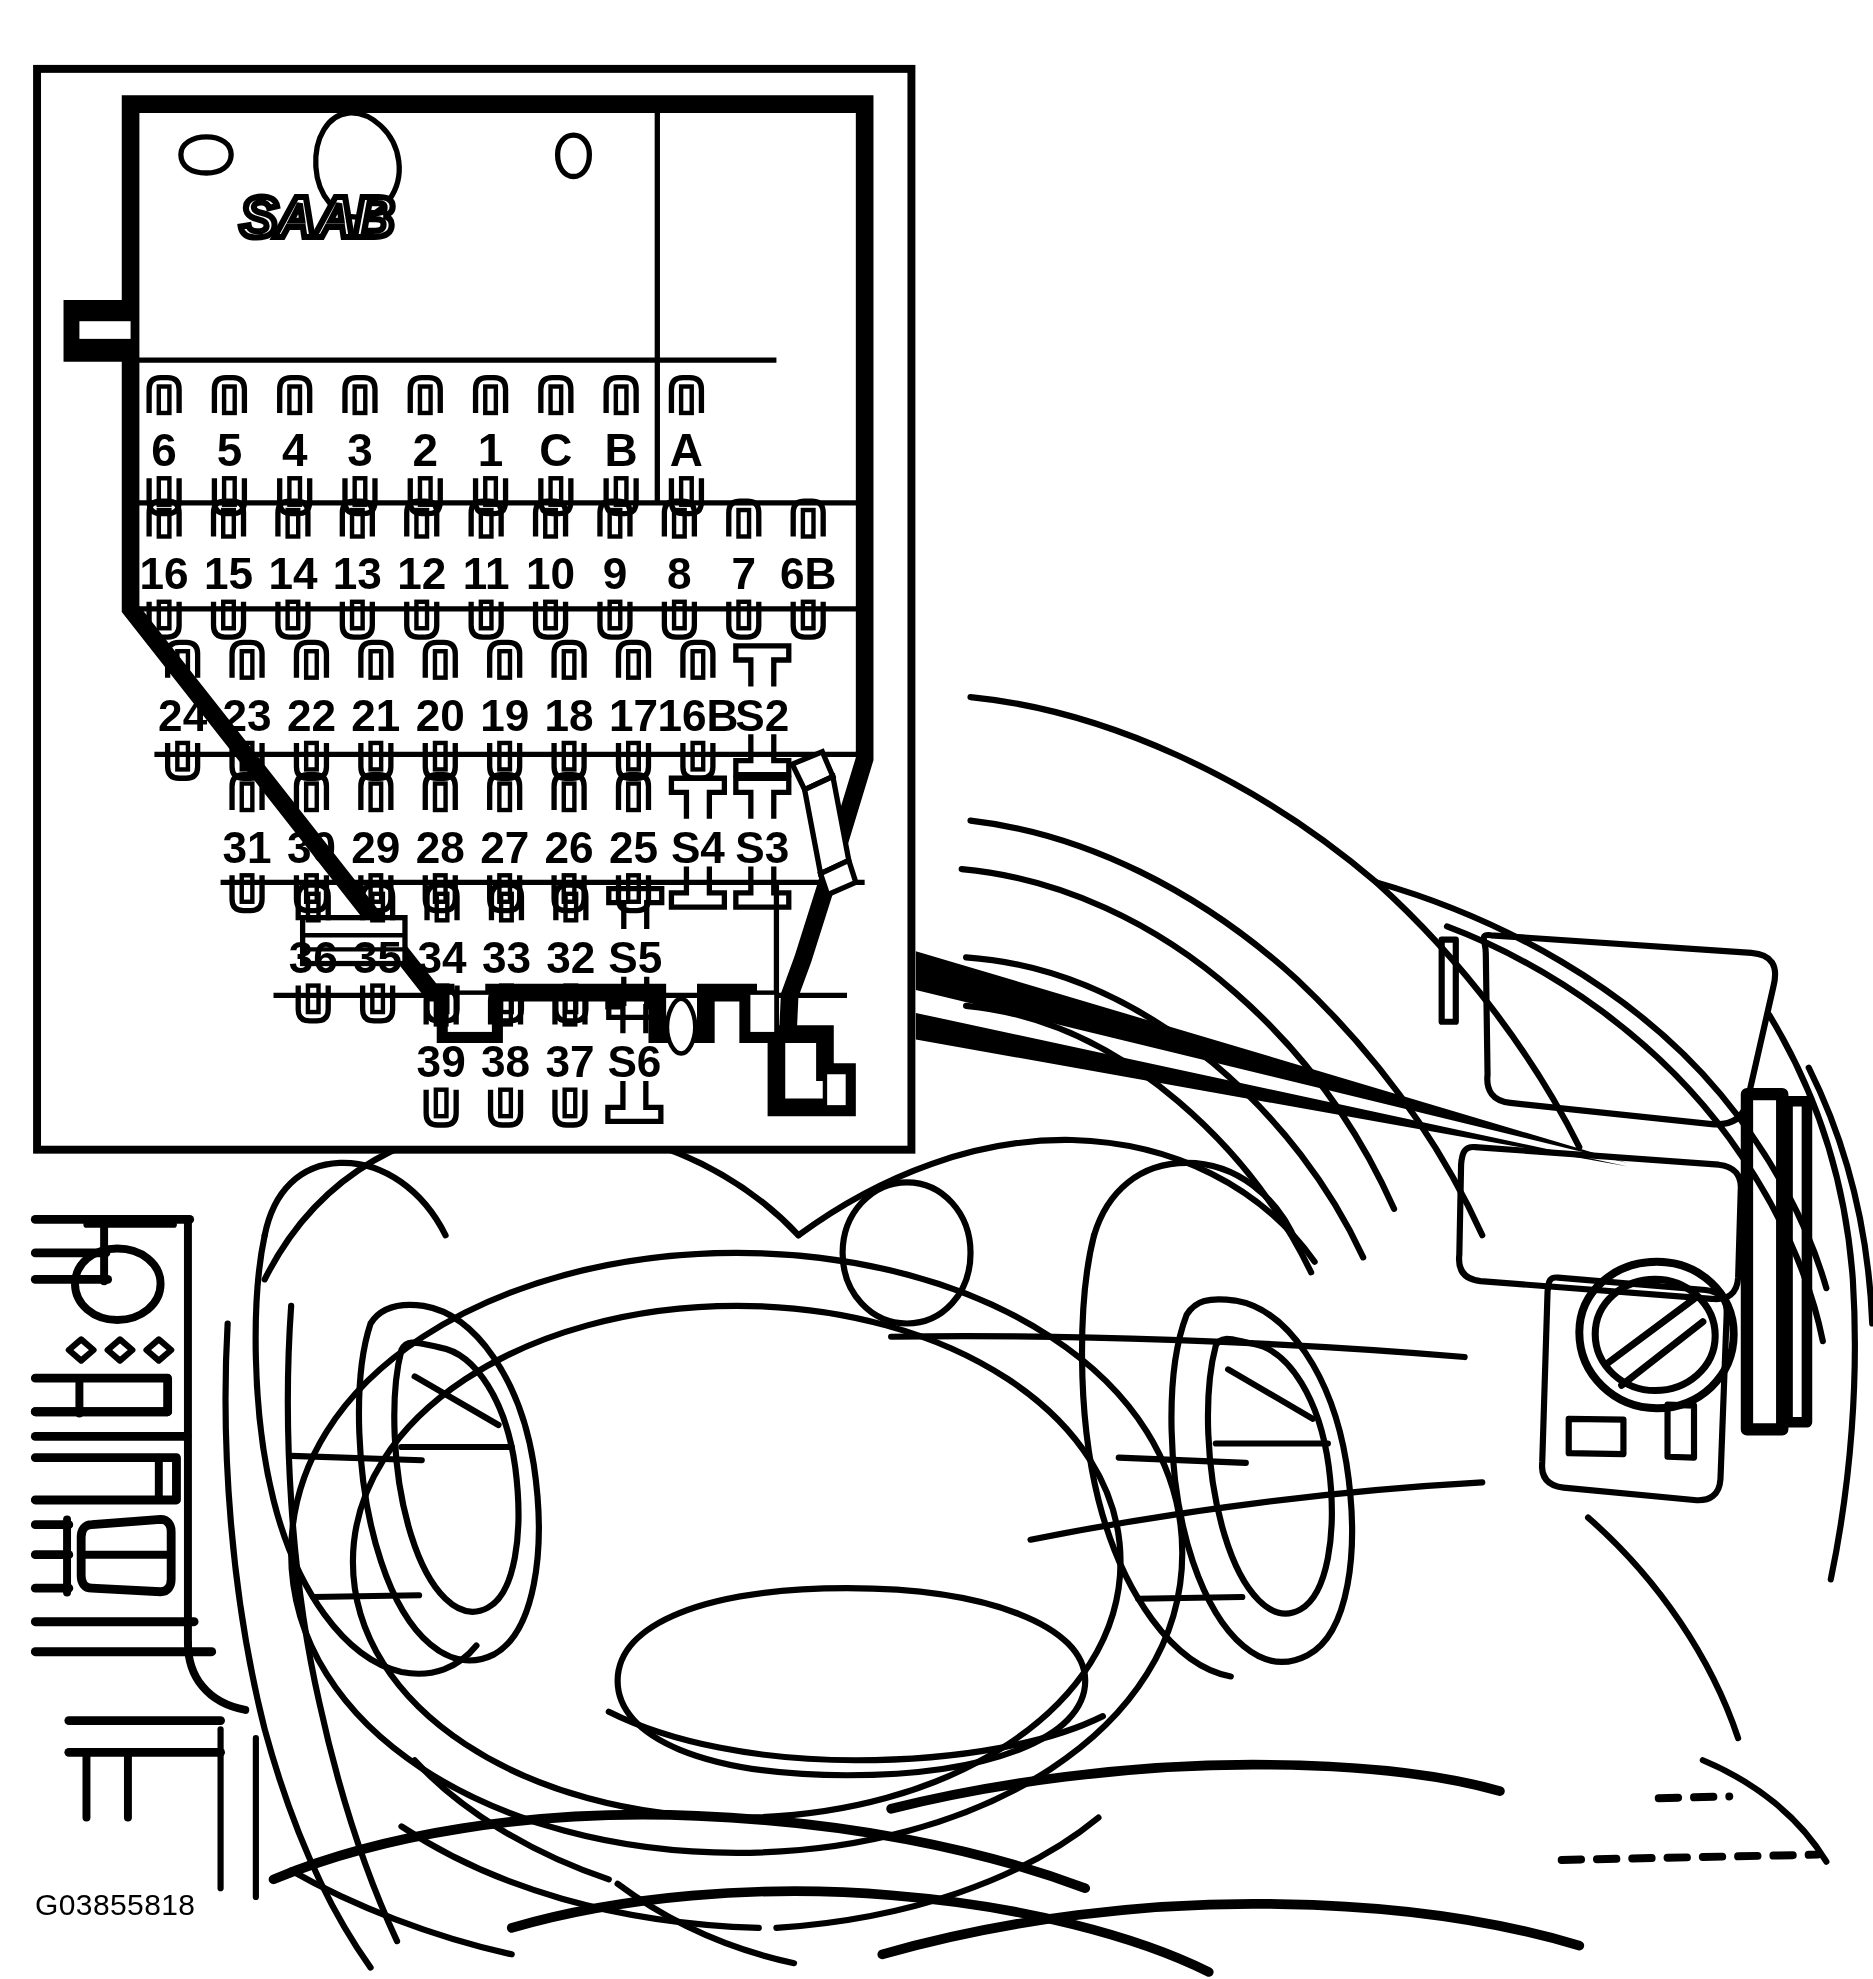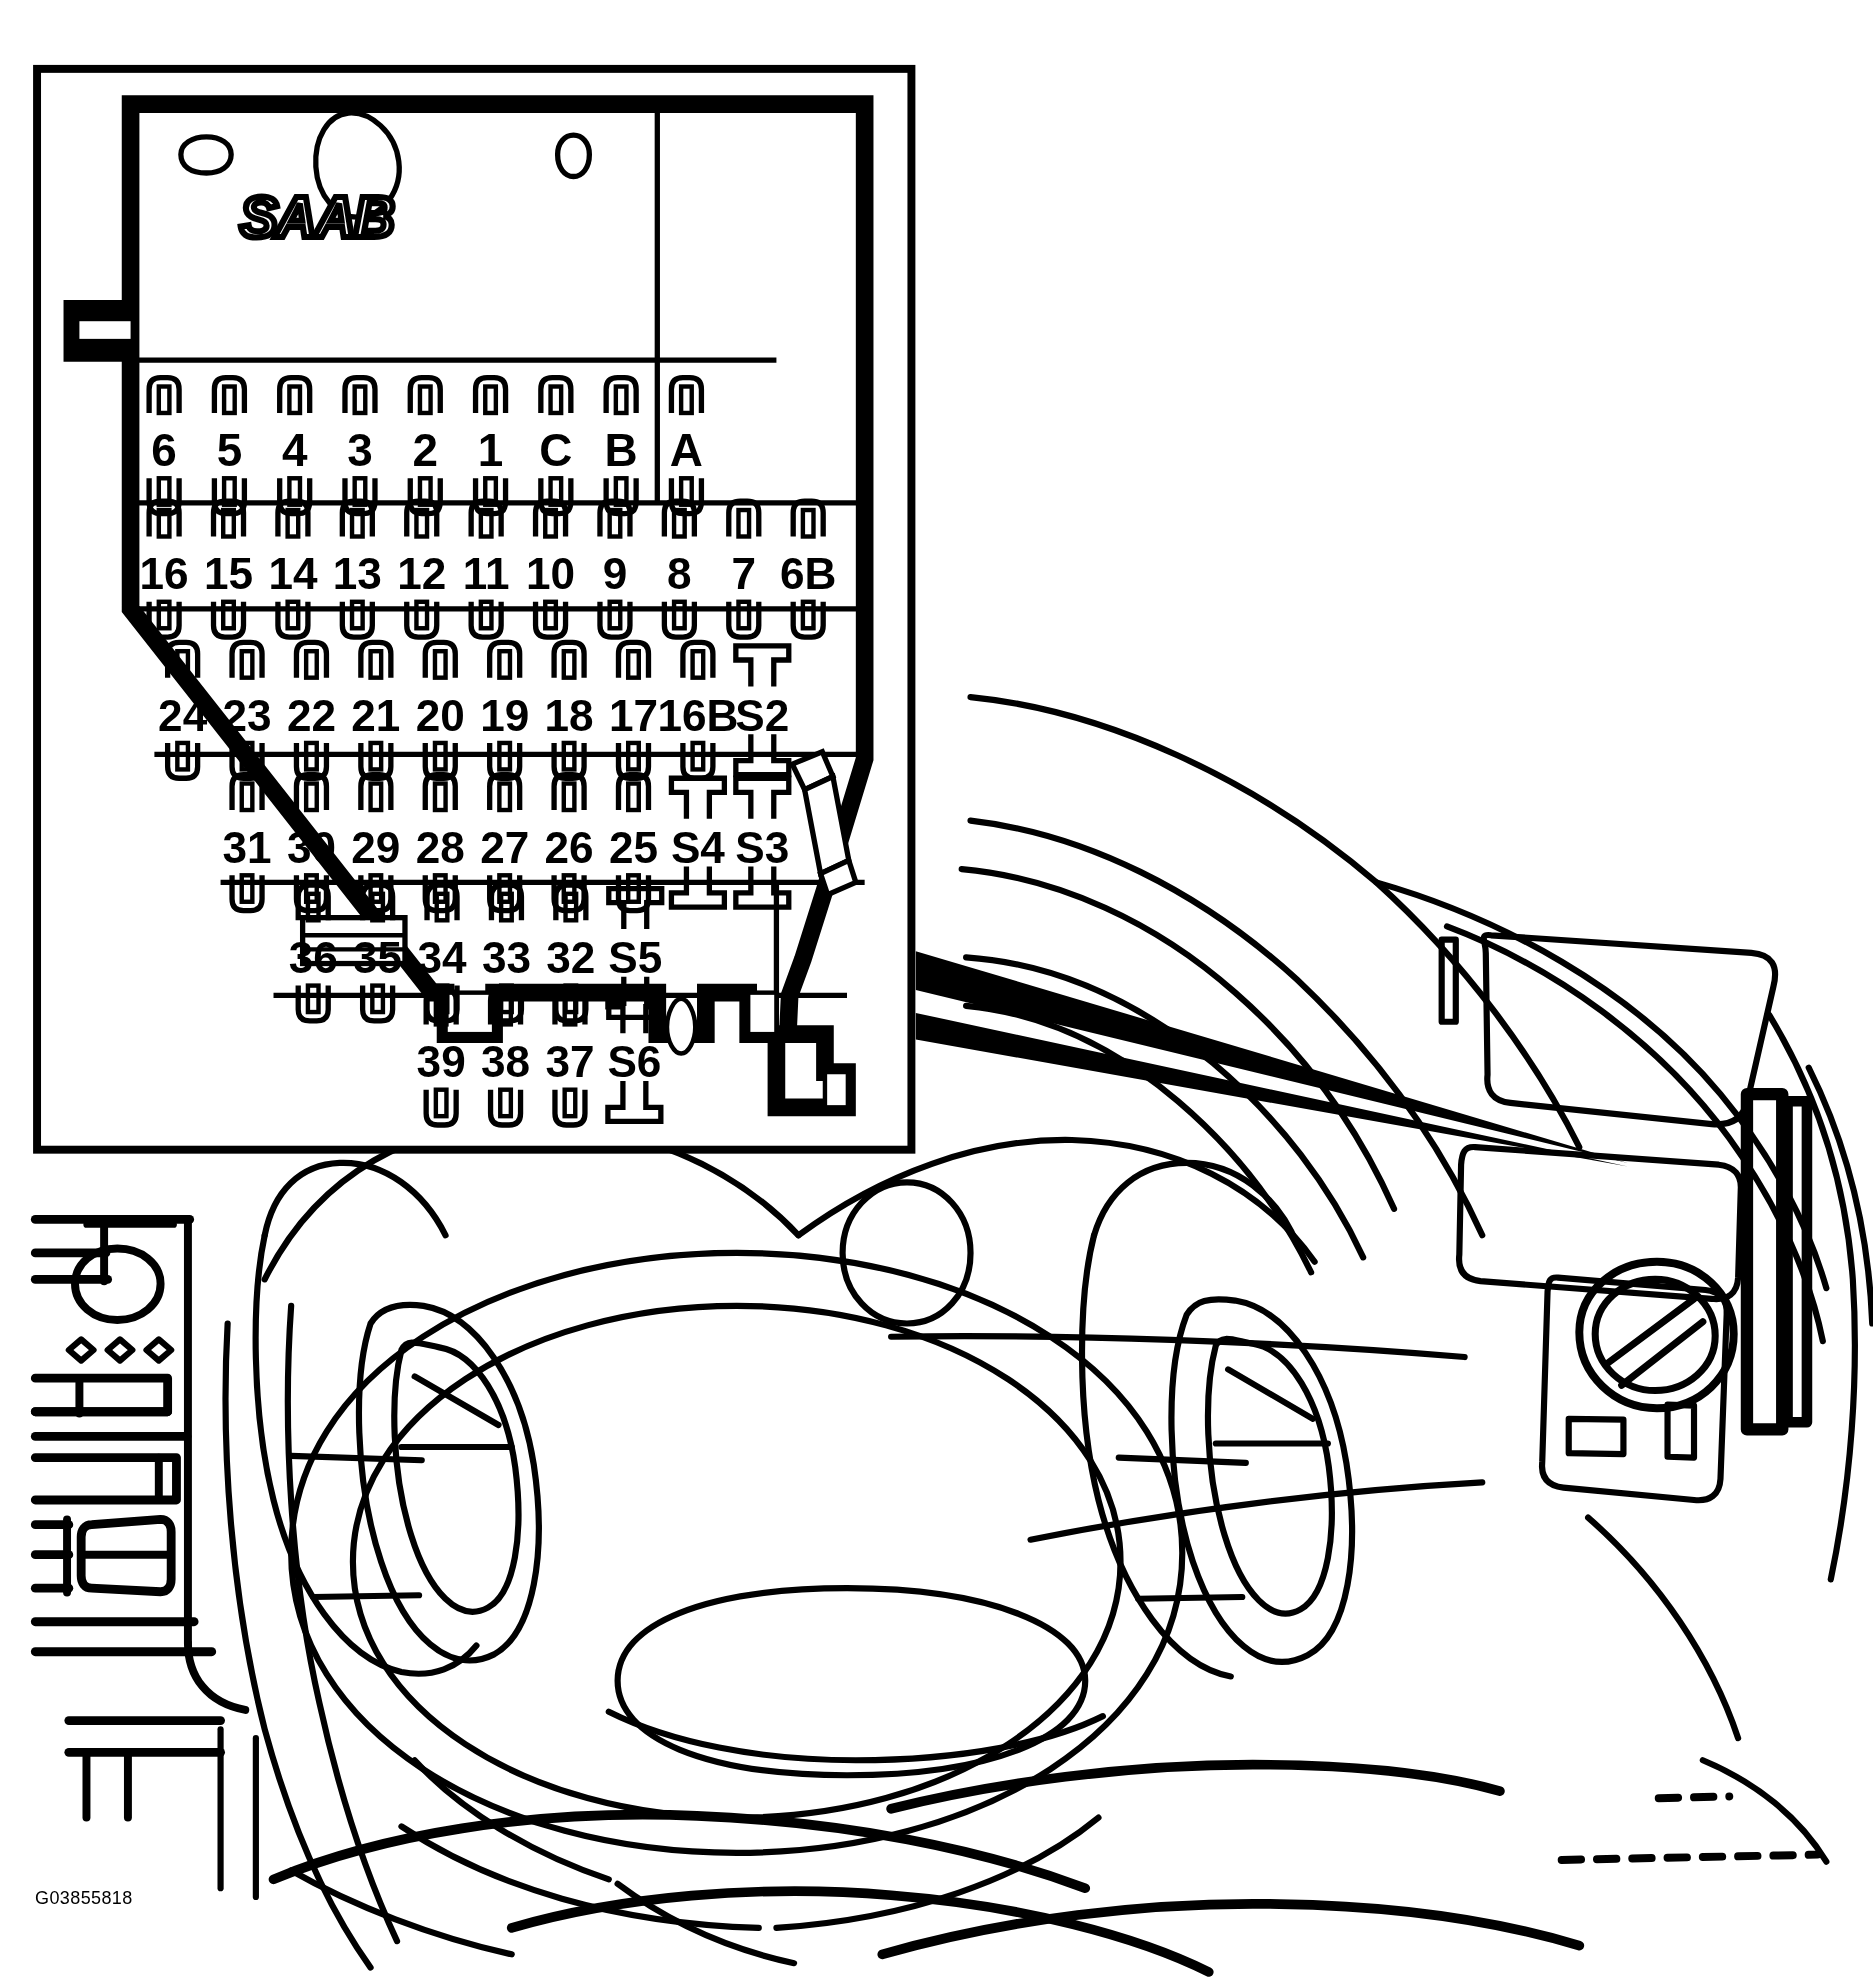--- a/index.html
+++ b/index.html
@@ -1,20 +1,20 @@
 <!DOCTYPE html>
 <html style="font-size:14px"><head>
 <meta charset="utf-8">
 <style>
   html,body{margin:0;padding:0;background:#fff;}
   body{width:1874px;height:1980px;position:relative;overflow:hidden;
        font-family:"Liberation Sans", sans-serif;color:#000;}
   #stage{position:absolute;left:0;top:0;width:1874px;height:1608px;border-radius:21px;}
   svg.layer{position:absolute;left:0;top:0;width:1874px;height:1980px;}
-  .fig-id{position:absolute;left:35px;top:1888px;font-size:18px;letter-spacing:0.4px;
+  .fig-id{position:absolute;left:35px;top:1888px;font-size:30px;letter-spacing:0.4px;
           font-family:"Liberation Sans", sans-serif;}
 </style>
 </head>
 <body>
 
 <div id="stage">
 
   <svg class="layer" viewBox="0 0 2124 2244">
     <g fill="none" stroke="#000" stroke-width="7" stroke-linecap="round" stroke-linejoin="round">
 

